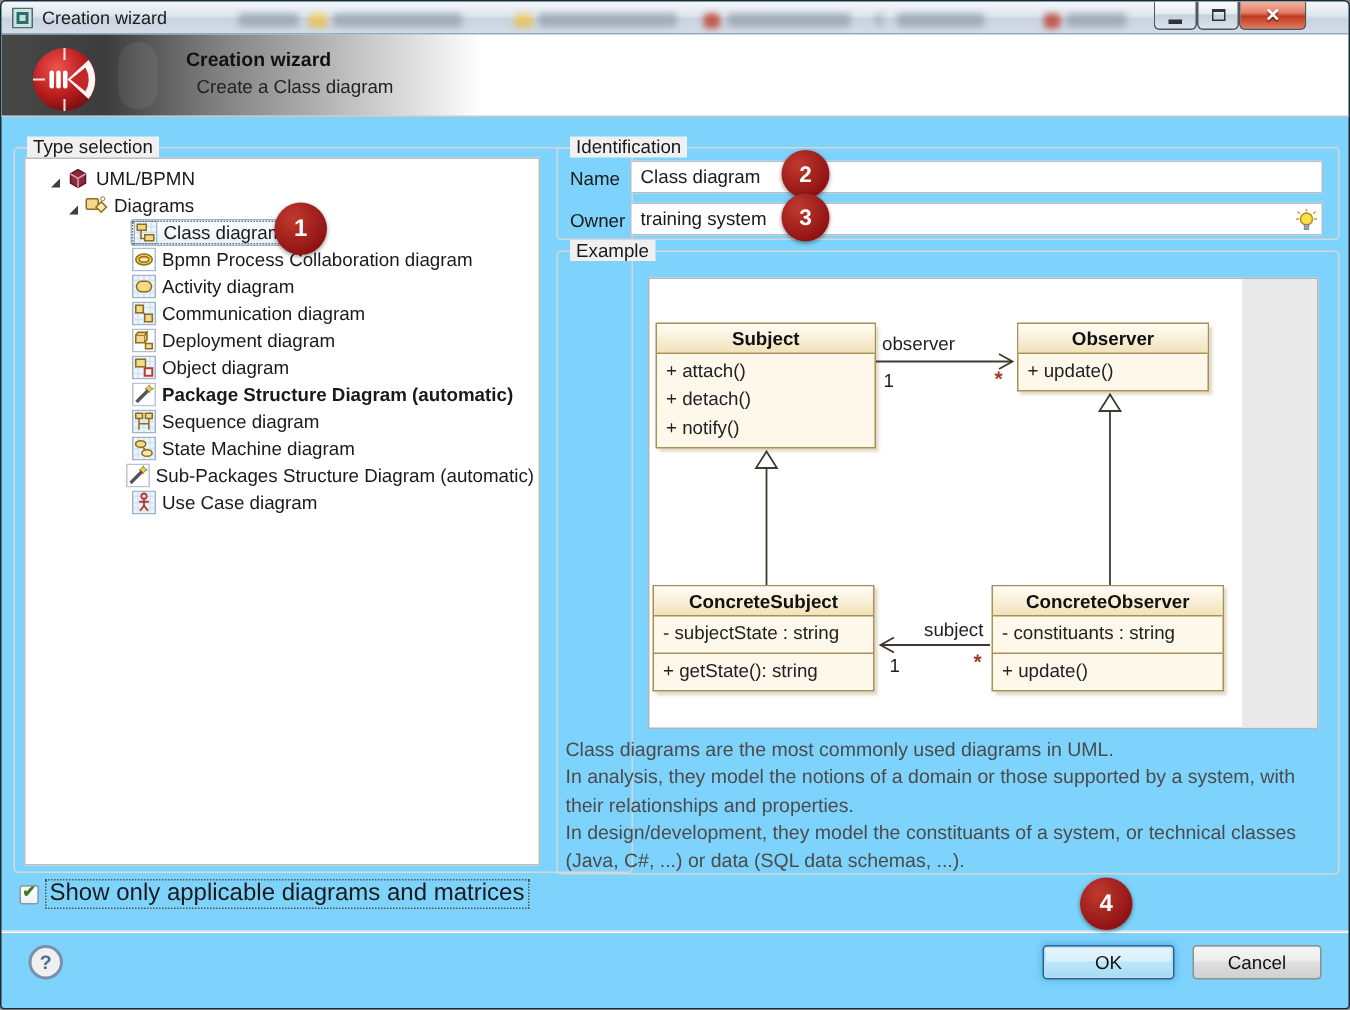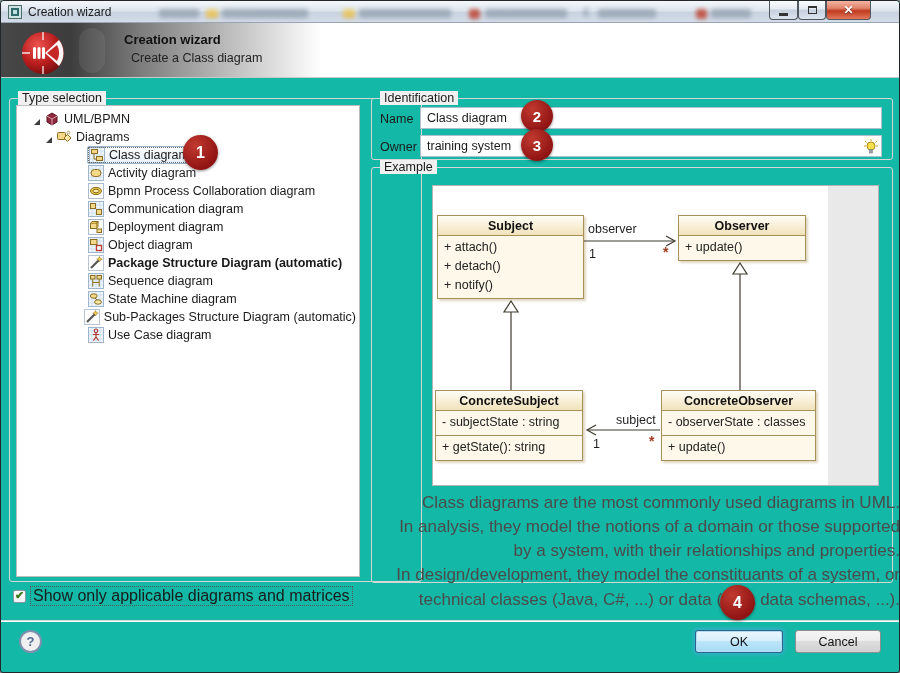--- a/index.html
+++ b/index.html
@@ -1,17 +1,17 @@
 <!DOCTYPE html>
 <html><head>
 <meta charset="utf-8">
 <style>
   * { margin:0; padding:0; box-sizing:border-box; }
   html,body { width:900px; height:673px; font-family:"Liberation Sans", sans-serif; background:#888; }
-  .window { position:relative; width:900px; height:673px; background:#14b8a6;
+  .window { position:relative; width:900px; height:673px; background:#7dd3fc;
             border:1px solid #22272c; border-radius:4px 4px 3px 3px; overflow:hidden; }
 
   
   .titlebar { position:absolute; top:0; left:0; right:0; height:22px;
     background:linear-gradient(#f4f8fb,#dde5ee 45%,#c9d3e0 55%,#d3dce7);
     border-bottom:1px solid #98a5b4; }
   .app-icon { position:absolute; left:7px; top:4px; width:14px; height:14px; display:block; }
   .win-title { position:absolute; left:27px; top:4px; font-size:12px; color:#1b1b1b; }
   .bookmarks-blur { position:absolute; left:150px; top:0; width:610px; height:22px; filter:blur(2px); opacity:.85; }
   .bookmarks-blur span { position:absolute; top:8px; display:block; }
@@ -82,21 +82,21 @@
   .cls { position:absolute; border:1px solid #a89158; background:#fdf8ea;
     box-shadow:2px 2px 2px rgba(160,140,80,.35); z-index:2; }
   .cls-h { height:20px; line-height:20px; text-align:center; font-weight:bold; font-size:12.5px; color:#111;
     background:linear-gradient(#fffdf6,#f1e2ba); border-bottom:1px solid #a89158; }
   .cls-c { padding:2px 0 3px; }
   .cls-c + .cls-c { border-top:1px solid #a89158; }
   .cls-m { height:19px; line-height:19px; padding:0 6px; font-size:12.5px; color:#222; white-space:nowrap; }
   .connectors { position:absolute; left:0; top:0; z-index:3; pointer-events:none; }
   .connectors text { font-family:"Liberation Sans",sans-serif; font-size:12.5px; fill:#1f1f1f; }
   .connectors text.star { fill:#a33b1f; font-size:14px; font-weight:bold; }
-  .desc { position:absolute; left:20px; top:323px; width:508px; font-size:17px; line-height:1.42; color:#4b4b4b;text-align:right; }
+  .desc { position:absolute; left:5px; top:323px; width:508px; font-size:13px; line-height:1.42; color:#4b4b4b; }
 
   
   .sep { position:absolute; left:0; right:0; top:619px; border-top:1px solid #d8d8d8; border-bottom:1px solid #fdfdfd; }
   .help-btn { position:absolute; left:18px; top:629px; width:23px; height:23px; border-radius:50%;
     border:2px solid #7c8fae; background:#f0f0f0; color:#4f6a96; font-size:13px; font-weight:bold;
     font-family:"Liberation Sans",sans-serif; line-height:17px; cursor:default; }
   .btn { position:absolute; top:629px; height:23px; font-family:"Liberation Sans",sans-serif; font-size:12.5px;
     color:#111; border-radius:3px; cursor:default; }
   .btn.ok { left:694px; width:88px; border:1px solid #2c628b;
     background:linear-gradient(#eaf6fd,#d7effc 45%,#bde6fa 50%,#a6dbf5);
@@ -218,39 +218,39 @@
               </svg>
             </span>
             <span>Class diagram</span>
           </span>
         </div>
         <div class="tree-row" style="padding-left: 58px;">
           <span class="tree-arrow"></span>
           <span class="sel-wrap">
             <span class="tree-icon">
               <svg width="16" height="16">
-                <rect x="0.5" y="0.5" width="15" height="15" fill="#eef5fb" stroke="#9fb6ca"></rect>
-                <path d="M4 1v14M8 1v14M12 1v14M1 4h14M1 8h14M1 12h14" stroke="#d3e2ef" stroke-width="1"></path>
-                <rect x="3" y="4.5" rx="3.5" ry="3.5" width="10" height="7" fill="#f5d98b" stroke="#8a6d1f"></rect>
-              </svg>
-            </span>
-            <span>Activity diagram</span>
-          </span>
-        </div>
-        <div class="tree-row" style="padding-left: 58px;">
-          <span class="tree-arrow"></span>
-          <span class="sel-wrap">
-            <span class="tree-icon">
-              <svg width="16" height="16">
                 <rect x="0.5" y="0.5" width="15" height="15" fill="#fff" stroke="#aebdca"></rect>
                 <ellipse cx="8" cy="8" rx="5.5" ry="3.6" fill="#f2cf4e" stroke="#8a6d1f"></ellipse>
                 <ellipse cx="8" cy="8" rx="3.2" ry="1.8" fill="#fbe9a8" stroke="#8a6d1f"></ellipse>
               </svg>
             </span>
             <span>Bpmn Process Collaboration diagram</span>
+          </span>
+        </div>
+        <div class="tree-row" style="padding-left: 58px;">
+          <span class="tree-arrow"></span>
+          <span class="sel-wrap">
+            <span class="tree-icon">
+              <svg width="16" height="16">
+                <rect x="0.5" y="0.5" width="15" height="15" fill="#eef5fb" stroke="#9fb6ca"></rect>
+                <path d="M4 1v14M8 1v14M12 1v14M1 4h14M1 8h14M1 12h14" stroke="#d3e2ef" stroke-width="1"></path>
+                <rect x="3" y="4.5" rx="3.5" ry="3.5" width="10" height="7" fill="#f5d98b" stroke="#8a6d1f"></rect>
+              </svg>
+            </span>
+            <span>Activity diagram</span>
           </span>
         </div>
         <div class="tree-row" style="padding-left: 58px;">
           <span class="tree-arrow"></span>
           <span class="sel-wrap">
             <span class="tree-icon">
               <svg width="16" height="16">
                 <rect x="0.5" y="0.5" width="15" height="15" fill="#eef5fb" stroke="#9fb6ca"></rect>
                 <path d="M4 1v14M8 1v14M12 1v14M1 4h14M1 8h14M1 12h14" stroke="#d3e2ef" stroke-width="1"></path>
                 <rect x="2.5" y="2.5" width="5" height="5" fill="#f5d98b" stroke="#8a6d1f"></rect>
@@ -406,21 +406,21 @@
             <div class="cls-c">
               <div class="cls-m">- subjectState : string</div>
             </div>
             <div class="cls-c">
               <div class="cls-m">+ getState(): string</div>
             </div>
           </div>
           <div class="cls" style="left: 228px; top: 204px; width: 155px;">
             <div class="cls-h">ConcreteObserver</div>
             <div class="cls-c">
-              <div class="cls-m">- observerState : classes</div>
+              <div class="cls-m">- constituants : string</div>
             </div>
             <div class="cls-c">
               <div class="cls-m">+ update()</div>
             </div>
           </div>
         </div>
       <svg class="connectors" width="447" height="301">
         <g stroke="#3f3a2e" stroke-width="1.2" fill="none">
           <line x1="151" y1="55" x2="241" y2="55"></line>
           <path d="M233,50 L242,55 L233,60"></path>

